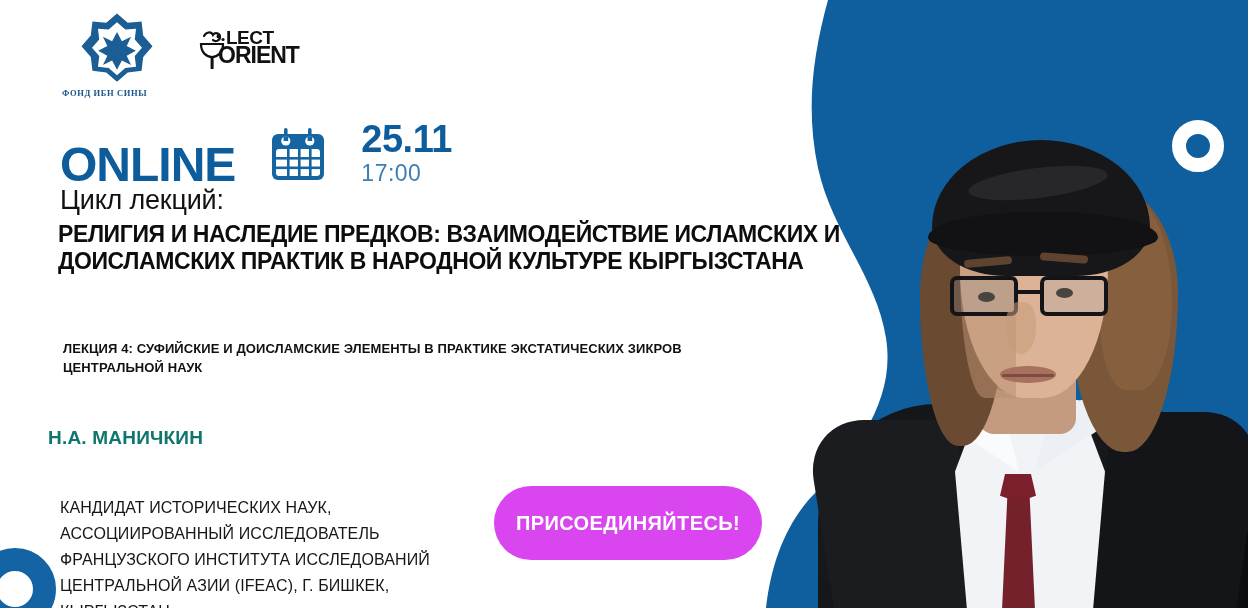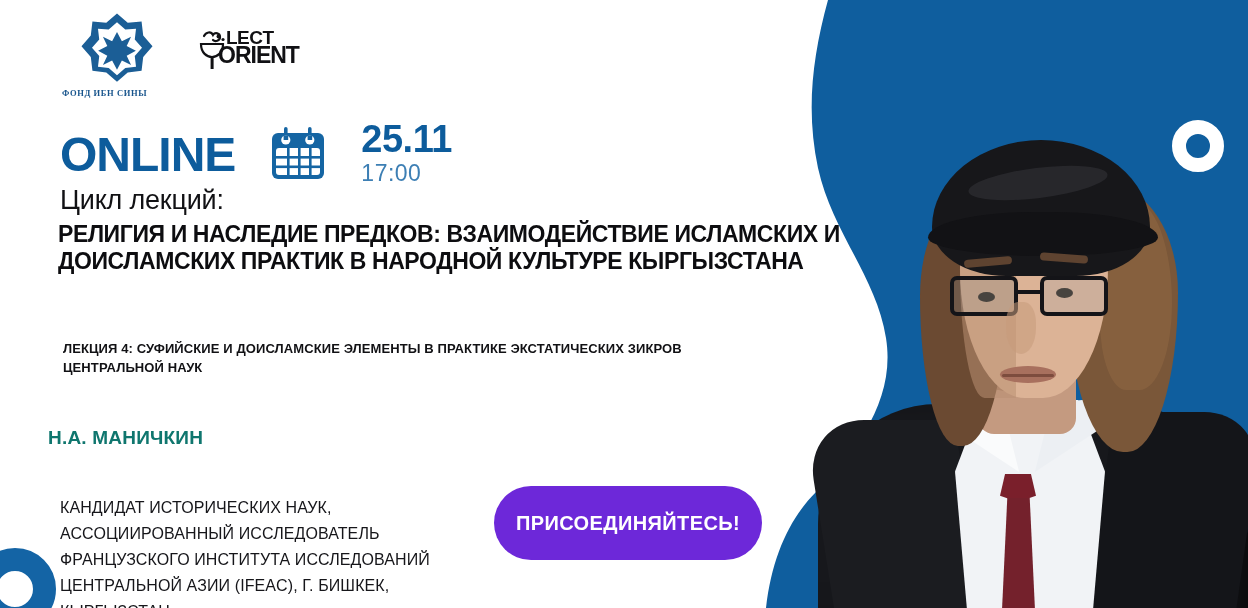--- a/index.html
+++ b/index.html
@@ -272,21 +272,21 @@
     color:#111114;
   }
   .lo-text .l1 { font-size:19px; letter-spacing:-.5px; display:block; }
   .lo-text .l2 { font-size:23px; letter-spacing:-1px; display:block; margin-left:-8px;}
 
   
   .row-online {
     position:absolute;
     left:60px; top:122px;
     display:flex;
-    align-items:center;
+    align-items:flex-end;
     gap:34px;
   }
   .online-word {
     font-size:48px;
     font-weight:bold;
     letter-spacing:-1px;
     line-height:.94;
     color:#0d5c9c;
     font-family:"Liberation Sans", sans-serif;
   }
@@ -356,21 +356,21 @@
     line-height:1.62;
     letter-spacing:.1px;
     margin-top:43px;
   }
 
   
   .cta {
     position:absolute;
     left:494px; top:486px;
     width:268px; height:74px;
-    background:#6d28d9;
+    background:#d946ef;
     border:none;
     border-radius:38px;
     color:#ffffff;
     font-family:"Liberation Sans", sans-serif;
     font-size:20px;
     font-weight:bold;
     letter-spacing:.4px;
     cursor:pointer;
   }
 </style>

